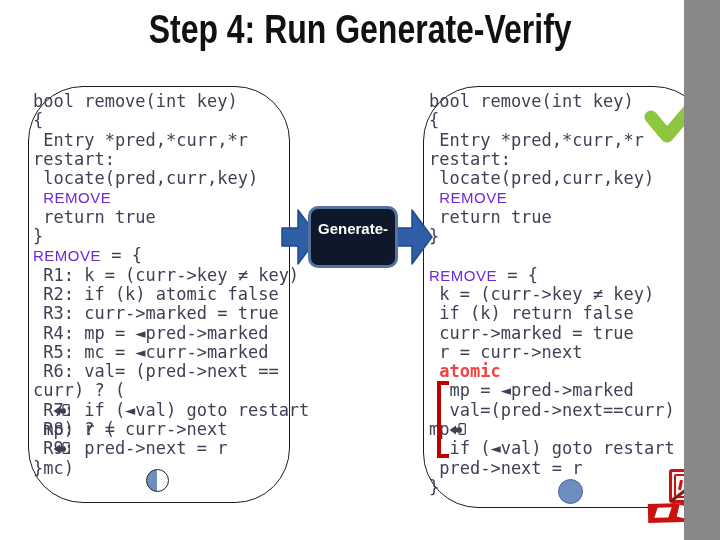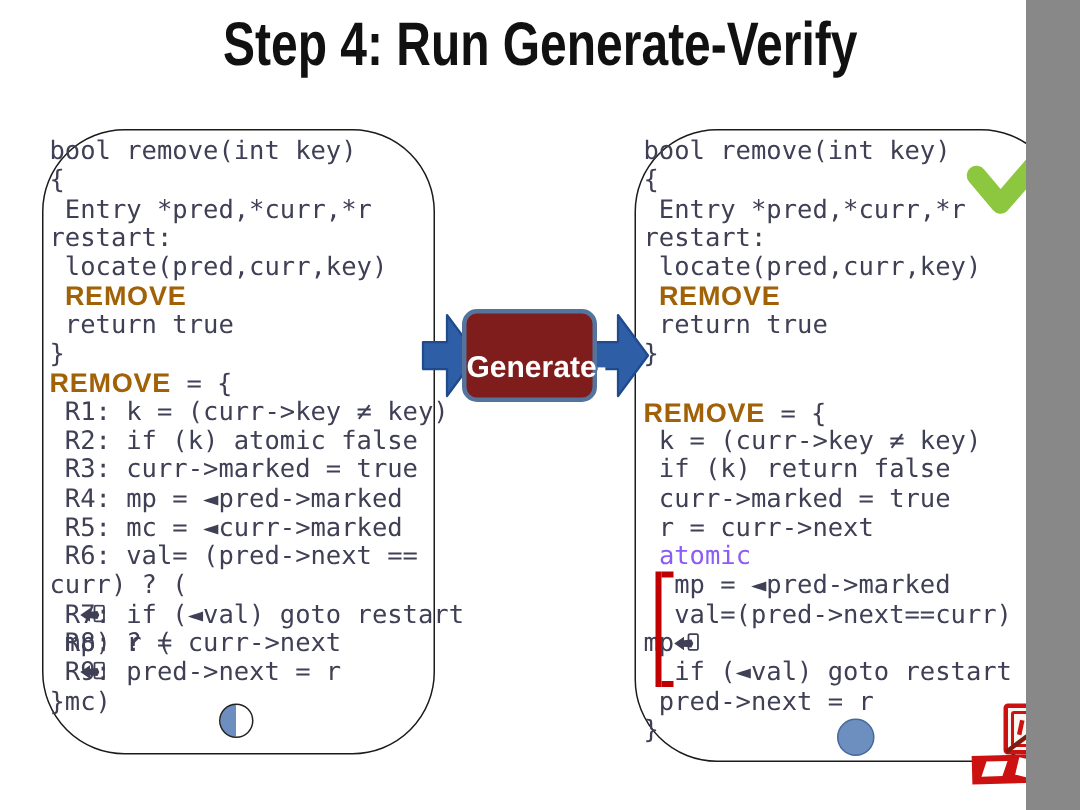--- a/index.html
+++ b/index.html
@@ -15,36 +15,36 @@
   .codebox{position:absolute;border:1.5px solid #1b1b1b;border-radius:55px;background:#fff;}
   #left-box{left:28px;top:86px;width:260px;height:415px;}
   #right-box{left:423px;top:86px;width:284px;height:420px;}
 
   
   .code{position:absolute;font-family:"DejaVu Sans Mono","Liberation Mono",monospace;
         font-size:17px;color:#3f3f55;}
   #left-code{left:33px;top:92px;}
   #right-code{left:429px;top:92px;}
   .code-line{white-space:pre;height:19.3px;line-height:19.3px;}
-  .marker{font-family:"Liberation Sans",sans-serif;font-weight:bold;color:#a16207;
-          font-size:18px;letter-spacing:.5px;}
-  .red{color:#8b5cf6;font-weight:normal;}
+  .marker{font-family:"Liberation Sans",sans-serif;font-weight:normal;color:#6d28d9;
+          font-size:15px;letter-spacing:.5px;}
+  .red{color:#ef4444;font-weight:bold;}
   .icon-hand svg{vertical-align:-2px;}
 
   
   #red-bracket{position:absolute;left:437px;top:381px;height:77px;width:10px;
                border-left:4px solid #c00000;}
   #red-bracket::before,#red-bracket::after{content:"";position:absolute;left:0;width:8px;height:4px;background:#c00000;}
   #red-bracket::before{top:0;}
   #red-bracket::after{bottom:0;}
 
   
   #gv-label{position:absolute;left:308px;top:206px;width:90px;height:62px;box-sizing:border-box;
-            background:#7f1d1d;border:3px solid #54749d;border-radius:10px;
-            color:#fff;font-weight:bold;font-size:20px;text-align:center;line-height:19px;padding-top:27px;}
+            background:#0f172a;border:3px solid #54749d;border-radius:10px;
+            color:#fff;font-weight:bold;font-size:15px;text-align:center;line-height:19px;padding-top:10px;}
 
   
   #arrows{position:absolute;left:276px;top:204px;}
 
   
   #half-circle{position:absolute;left:146px;top:469px;width:21px;height:21px;border-radius:50%;
                border:1.3px solid #222;background:linear-gradient(90deg,#6d8fbf 50%,#fff 50%);}
   #blue-dot{position:absolute;left:558px;top:479px;width:23px;height:23px;border-radius:50%;
             background:#6d8fbf;border:1.5px solid #46699b;}
 

